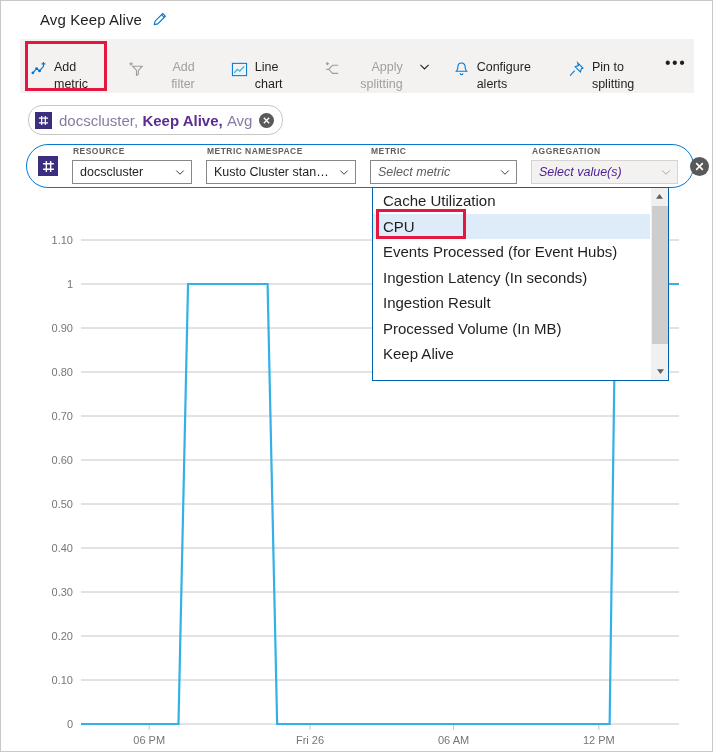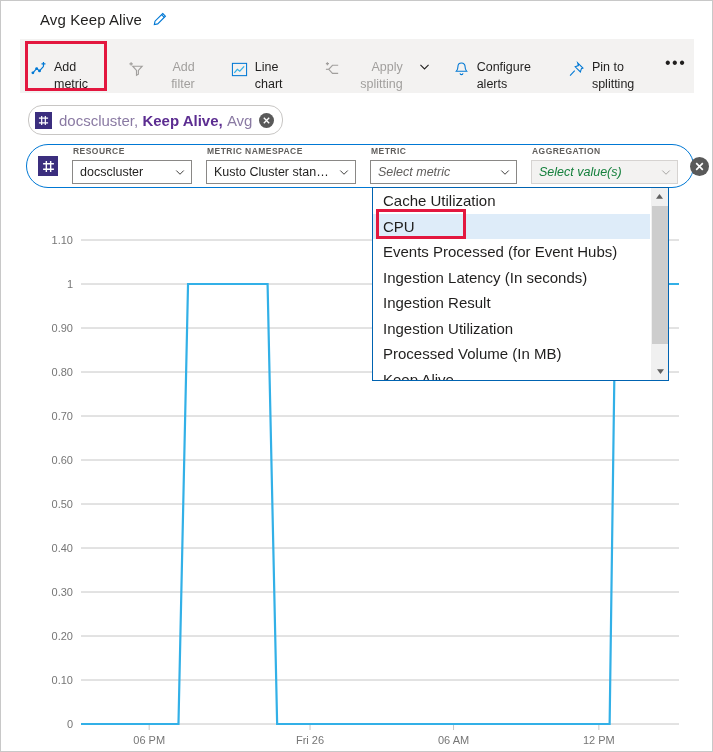--- a/index.html
+++ b/index.html
@@ -229,21 +229,21 @@
     color: #201f1e;
     white-space: nowrap;
     overflow: hidden;
     text-overflow: ellipsis;
     flex: 1 1 auto;
   }
   .combo-text.placeholder {
     font-style: italic;
     color: #605e5c;
   }
-  .combo.disabled .combo-text.placeholder { color: #15803d; }
+  .combo.disabled .combo-text.placeholder { color: #4c1d95; }
   .combo-caret {
     flex: 0 0 14px;
     display: inline-flex;
     align-items: center;
     justify-content: center;
     margin-left: 4px;
   }
   #f-resource .combo  { width: 120px; }
   #f-namespace .combo { width: 150px; }
   #f-metric .combo    { width: 147px; }
@@ -531,23 +531,20 @@
           <span>CPU</span>
         </div>
         <div class="dd-item">
           <span>Events Processed (for Event Hubs)</span>
         </div>
         <div class="dd-item">
           <span>Ingestion Latency (In seconds)</span>
         </div>
         <div class="dd-item">
           <span>Ingestion Result</span>
-        </div>
-        <div class="dd-item">
-          <span>Ingestion Utilization</span>
         </div>
         <div class="dd-item">
           <span>Processed Volume (In MB)</span>
         </div>
         <div class="dd-item">
           <span>Keep Alive</span>
         </div>
       </div>
     <div id="dd-cpu-highlight"></div>
     <div id="dd-scrollbar">

